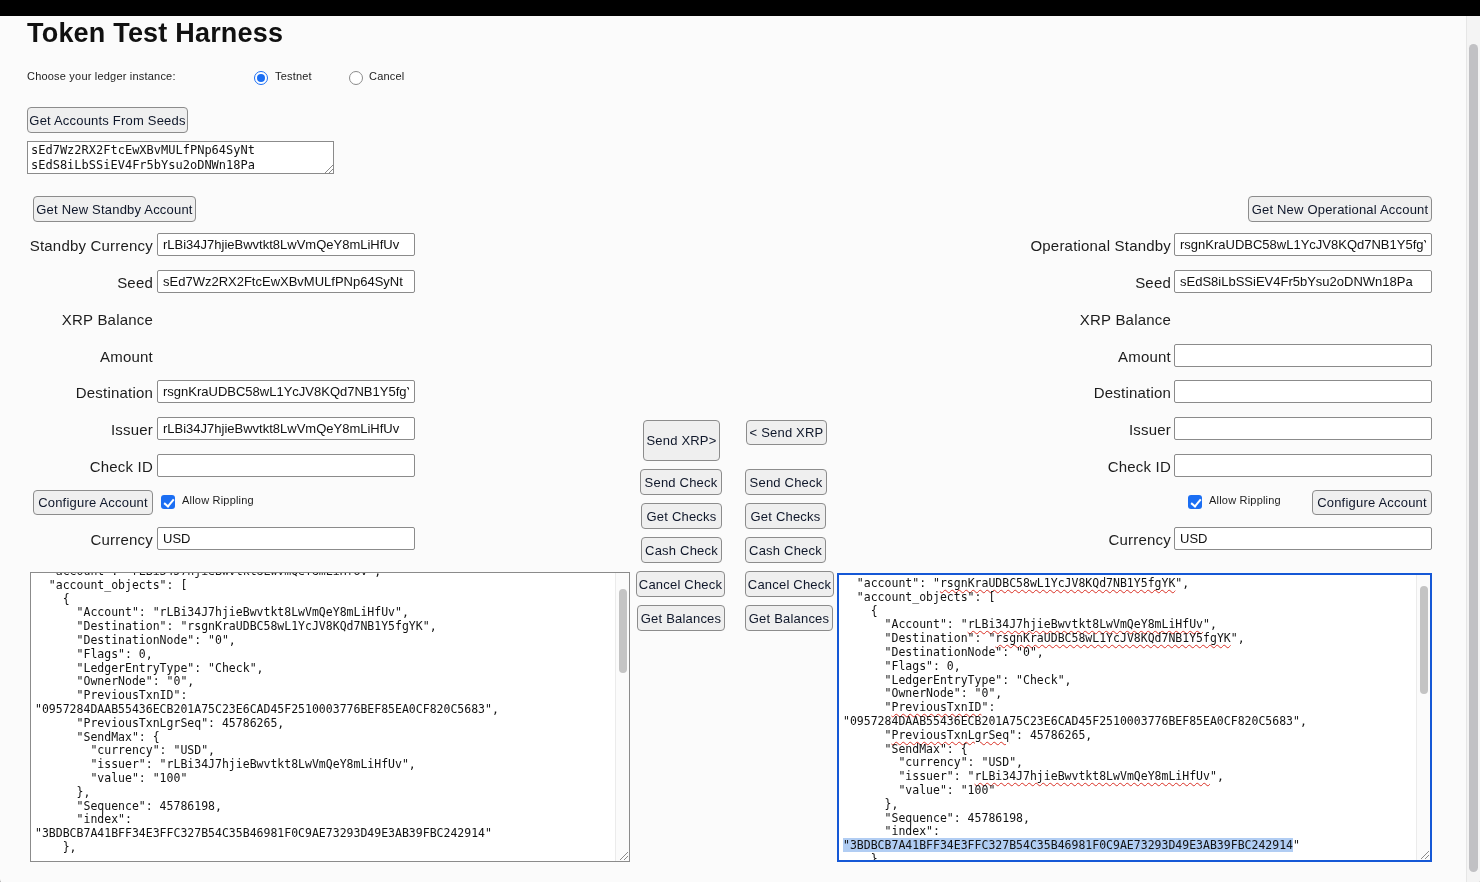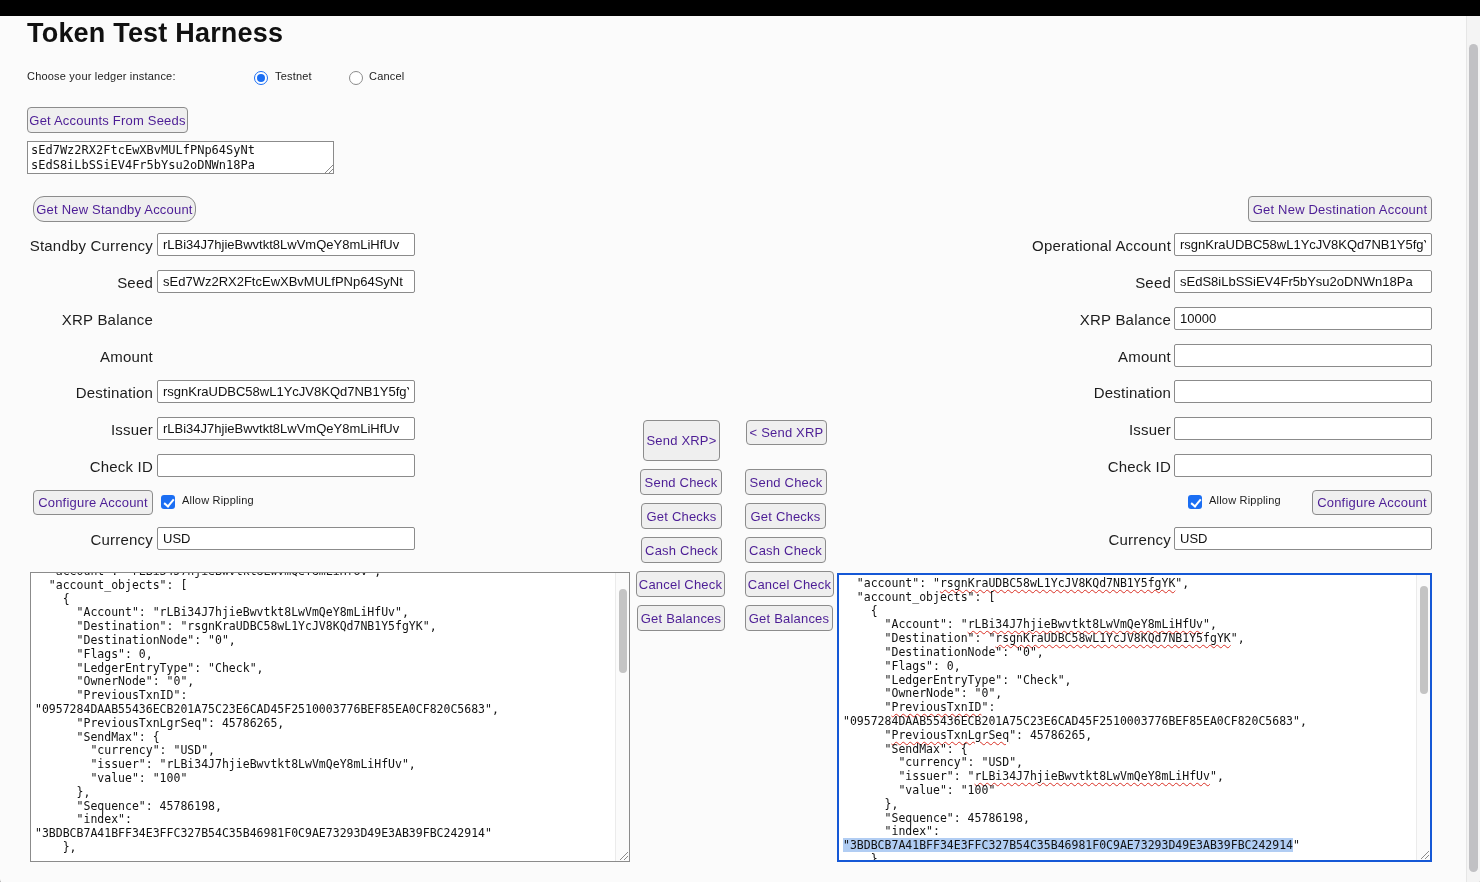--- a/index.html
+++ b/index.html
@@ -7,21 +7,21 @@
   }
   *{margin:0;padding:0;box-sizing:border-box;}
   html,body{width:1480px;height:882px;overflow:hidden;}
   body{background:#000;font-family:"Liberation Sans",sans-serif;position:relative;}
   .page{position:absolute;left:0;top:16px;width:1480px;height:875px;background:#fbfbfb;
         border-radius:0 0 12px 12px;overflow:hidden;}
   .abs{position:absolute;}
   h1{font-size:27px;font-weight:700;color:#111;letter-spacing:.2px;}
   .prompt{font-size:11px;color:#1c1c1c;letter-spacing:.2px;}
   .btn{position:absolute;background:#efefef;border:1px solid #8c8c8c;border-radius:4px;
-       font-family:"Liberation Sans",sans-serif;font-size:13px;color:#4c1d95;
+       font-family:"Liberation Sans",sans-serif;font-size:13px;color:#0f172a;
        display:flex;align-items:center;justify-content:center;letter-spacing:.2px;cursor:pointer;}
   .lab{position:absolute;font-size:15px;color:#1c1c1c;letter-spacing:.2px;height:23px;
        line-height:25px;text-align:right;white-space:nowrap;}
   .inp{position:absolute;height:23px;border:1px solid #8b8b8b;border-radius:2px;background:#fff;
        font-family:"Liberation Sans",sans-serif;font-size:13px;color:#111;padding:1px 5px;}
   .radio{position:absolute;width:14px;height:14px;border-radius:50%;background:#fff;
          border:1px solid #8b8b8b;}
   .radio.checked{border:1px solid var(--accent);}
   .radio.checked::after{content:"";position:absolute;left:2px;top:2px;width:8px;height:8px;
          border-radius:50%;background:var(--accent);}
@@ -63,21 +63,21 @@
   <span class="radio" style="left:349px;top:55px;"></span>
   <span class="prompt abs" style="left:369px;top:54px;">Cancel</span>
 
   <button class="btn" style="left:27px;top:91px;width:161px;height:26px;">Get Accounts From Seeds</button>
   <div class="seedbox">
     <textarea spellcheck="false" style="">sEd7Wz2RX2FtcEwXBvMULfPNp64SyNt
 sEdS8iLbSSiEV4Fr5bYsu2oDNWn18Pa</textarea>
     <div class="grip"></div>
   </div>
 
-  <button class="btn" style="left:33px;top:180px;width:163px;height:26px;border-radius:11px;">Get New Standby Account</button>
+  <button class="btn" style="left:33px;top:180px;width:163px;height:26px;">Get New Standby Account</button>
 
   <span class="lab" style="left:0;top:217px;width:153px;">Standby Currency</span>
   <input class="inp" style="left: 157px; top: 217px; width: 258px;" value="rLBi34J7hjieBwvtkt8LwVmQeY8mLiHfUv">
   <span class="lab" style="left:0;top:254px;width:153px;">Seed</span>
   <input class="inp" style="left: 157px; top: 254px; width: 258px;" value="sEd7Wz2RX2FtcEwXBvMULfPNp64SyNt">
   <span class="lab" style="left:0;top:291px;width:153px;">XRP Balance</span>
   <span class="lab" style="left:0;top:328px;width:153px;">Amount</span>
   <span class="lab" style="left:0;top:364px;width:153px;">Destination</span>
   <input class="inp" style="left: 157px; top: 364px; width: 258px;" value="rsgnKraUDBC58wL1YcJV8KQd7NB1Y5fgYK">
   <span class="lab" style="left:0;top:401px;width:153px;">Issuer</span>
@@ -85,28 +85,27 @@
   <span class="lab" style="left:0;top:438px;width:153px;">Check ID</span>
   <input class="inp" style="left: 157px; top: 438px; width: 258px;" value="">
 
   <button class="btn" style="left:33px;top:474px;width:120px;height:25px;">Configure Account</button>
   <span class="checkbox" style="left:161px;top:479px;"></span>
   <span class="prompt abs" style="left:182px;top:478px;">Allow Rippling</span>
 
   <span class="lab" style="left:0;top:511px;width:153px;">Currency</span>
   <input class="inp" style="left: 157px; top: 511px; width: 258px;" value="USD">
 
-  <button class="btn" style="left:1248px;top:180px;width:184px;height:26px;">Get New Destination Account</button>
+  <button class="btn" style="left:1248px;top:180px;width:184px;height:26px;">Get New Operational Account</button>
 
-  <span class="lab" style="left:985px;top:217px;width:186px;">Operational Account</span>
+  <span class="lab" style="left:985px;top:217px;width:186px;">Operational Standby</span>
   <input class="inp" style="left: 1174px; top: 217px; width: 258px;" value="rsgnKraUDBC58wL1YcJV8KQd7NB1Y5fgYK">
   <span class="lab" style="left:985px;top:254px;width:186px;">Seed</span>
   <input class="inp" style="left: 1174px; top: 254px; width: 258px;" value="sEdS8iLbSSiEV4Fr5bYsu2oDNWn18Pa">
   <span class="lab" style="left:985px;top:291px;width:186px;">XRP Balance</span>
-  <input class="inp" style="left: 1174px; top: 291px; width: 258px;" value="10000">
   <span class="lab" style="left:985px;top:328px;width:186px;">Amount</span>
   <input class="inp" style="left: 1174px; top: 328px; width: 258px;" value="">
   <span class="lab" style="left:985px;top:364px;width:186px;">Destination</span>
   <input class="inp" style="left: 1174px; top: 364px; width: 258px;" value="">
   <span class="lab" style="left:985px;top:401px;width:186px;">Issuer</span>
   <input class="inp" style="left: 1174px; top: 401px; width: 258px;" value="">
   <span class="lab" style="left:985px;top:438px;width:186px;">Check ID</span>
   <input class="inp" style="left: 1174px; top: 438px; width: 258px;" value="">
 
   <span class="checkbox" style="left:1188px;top:479px;"></span>

